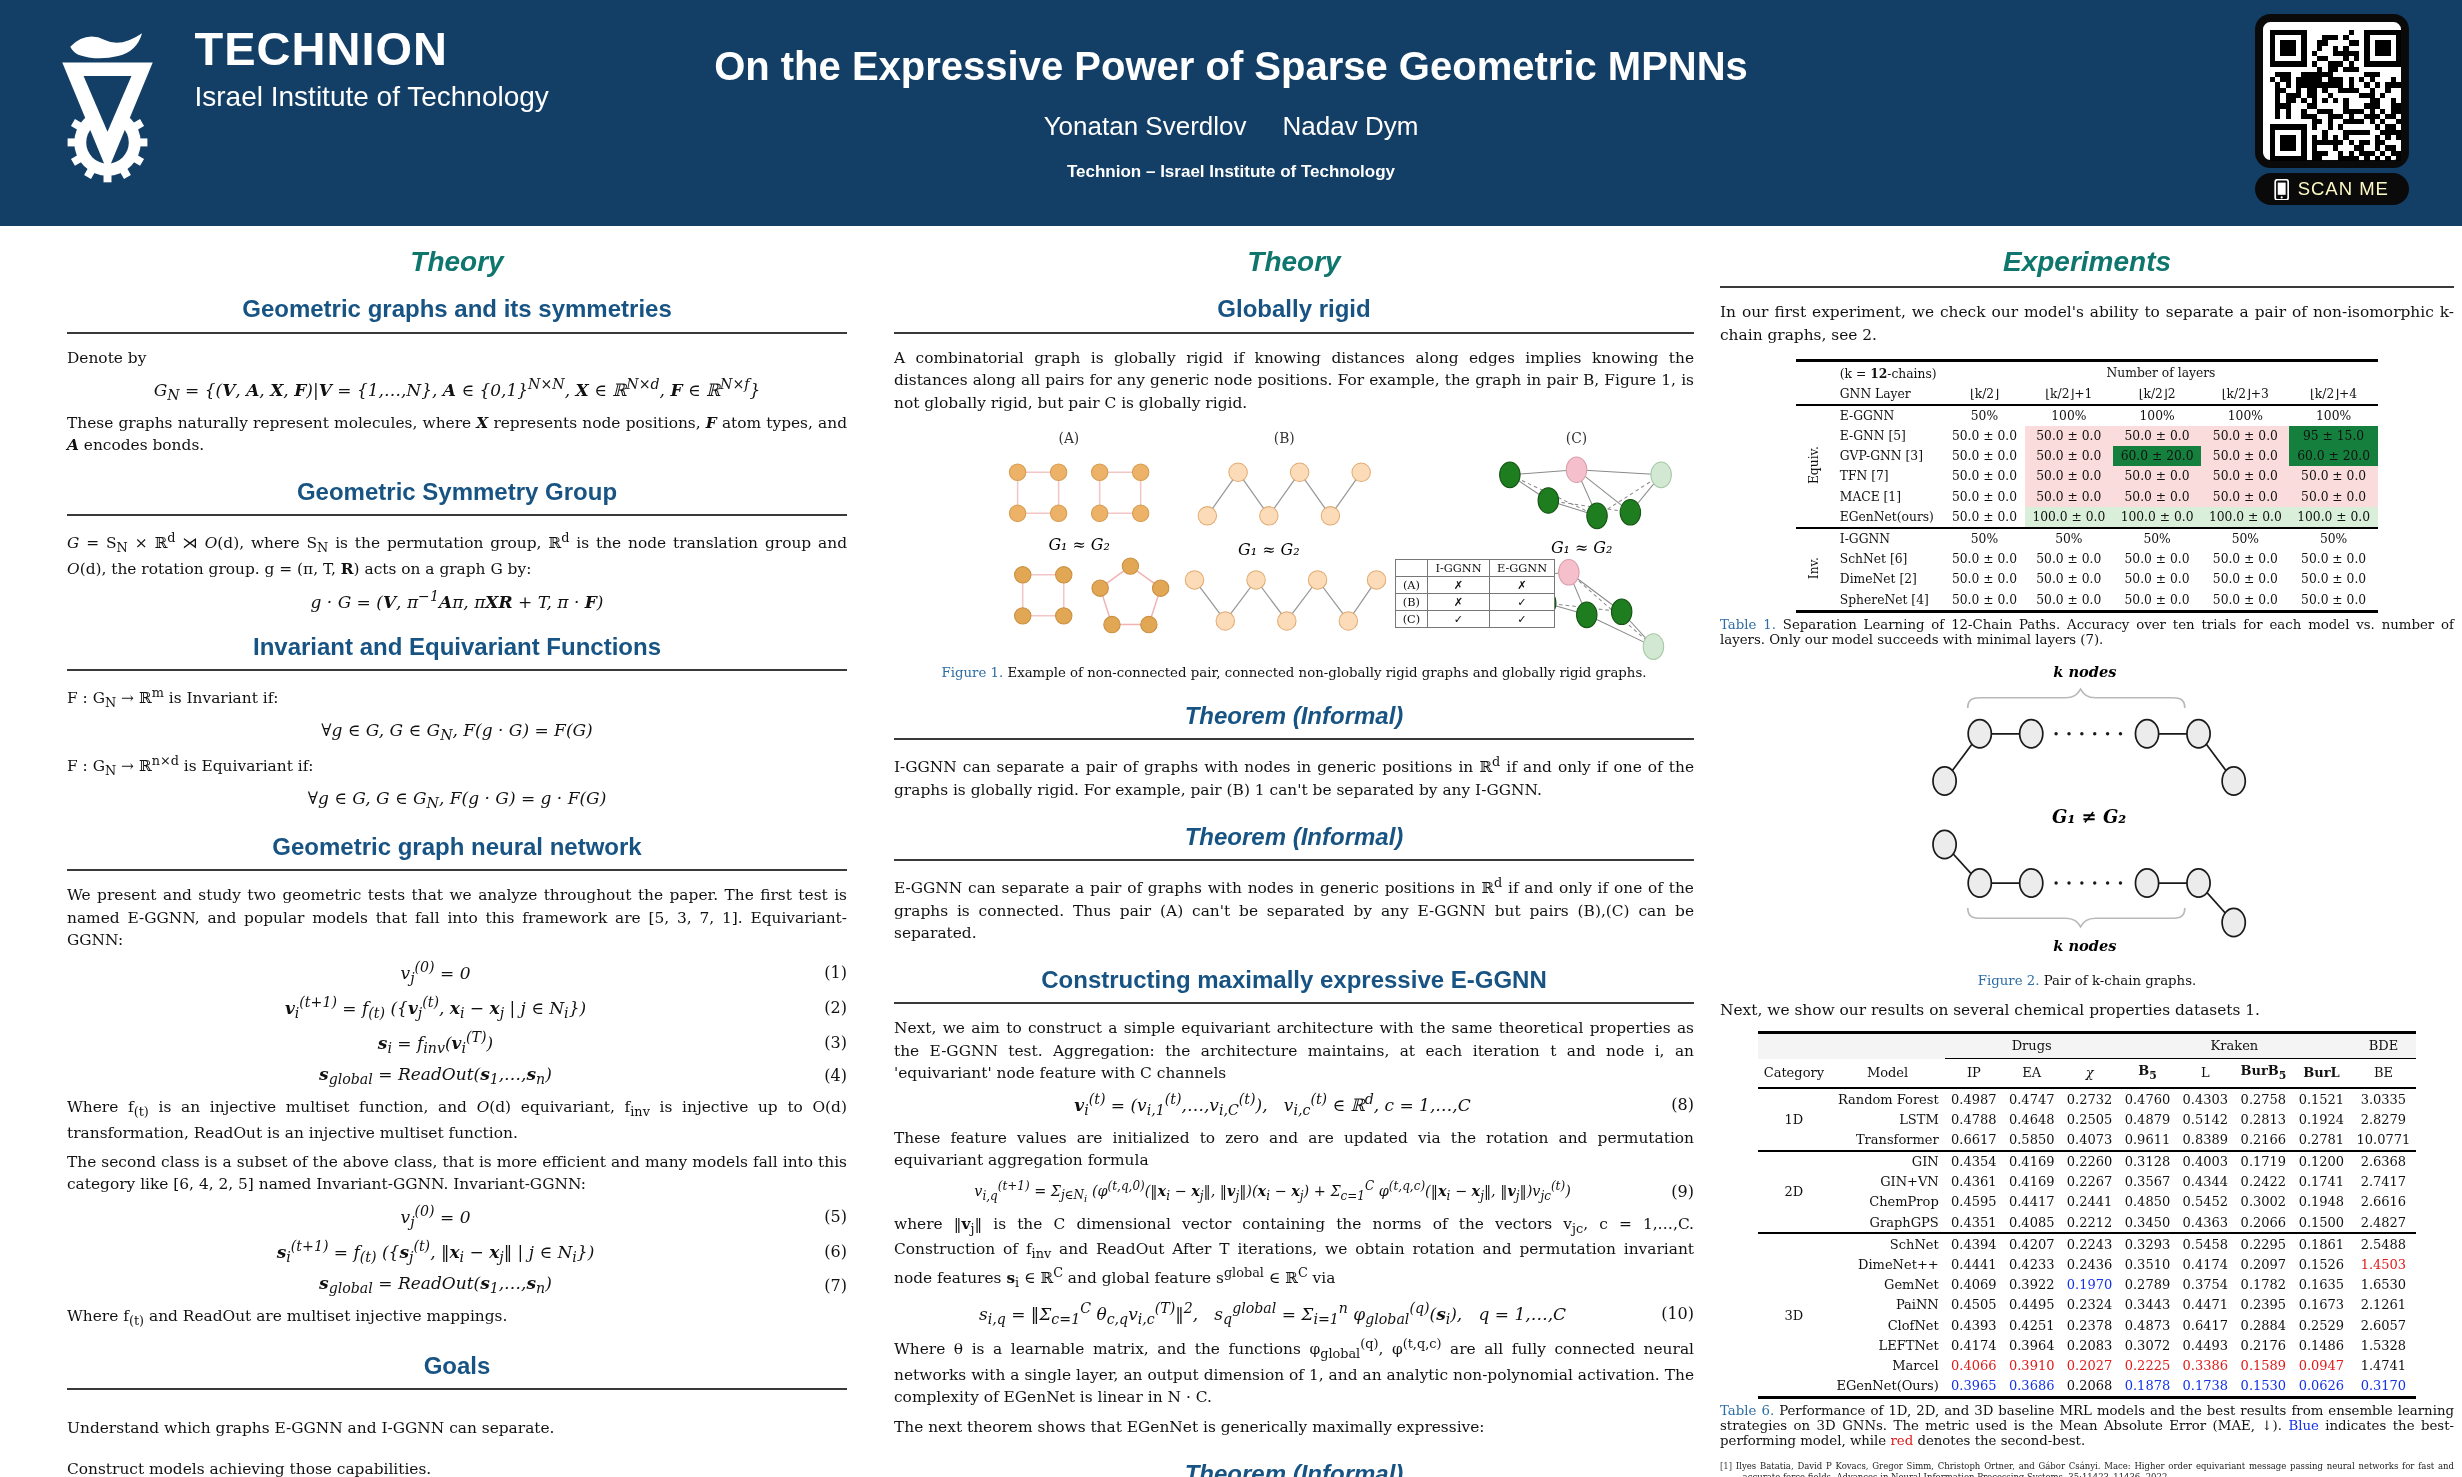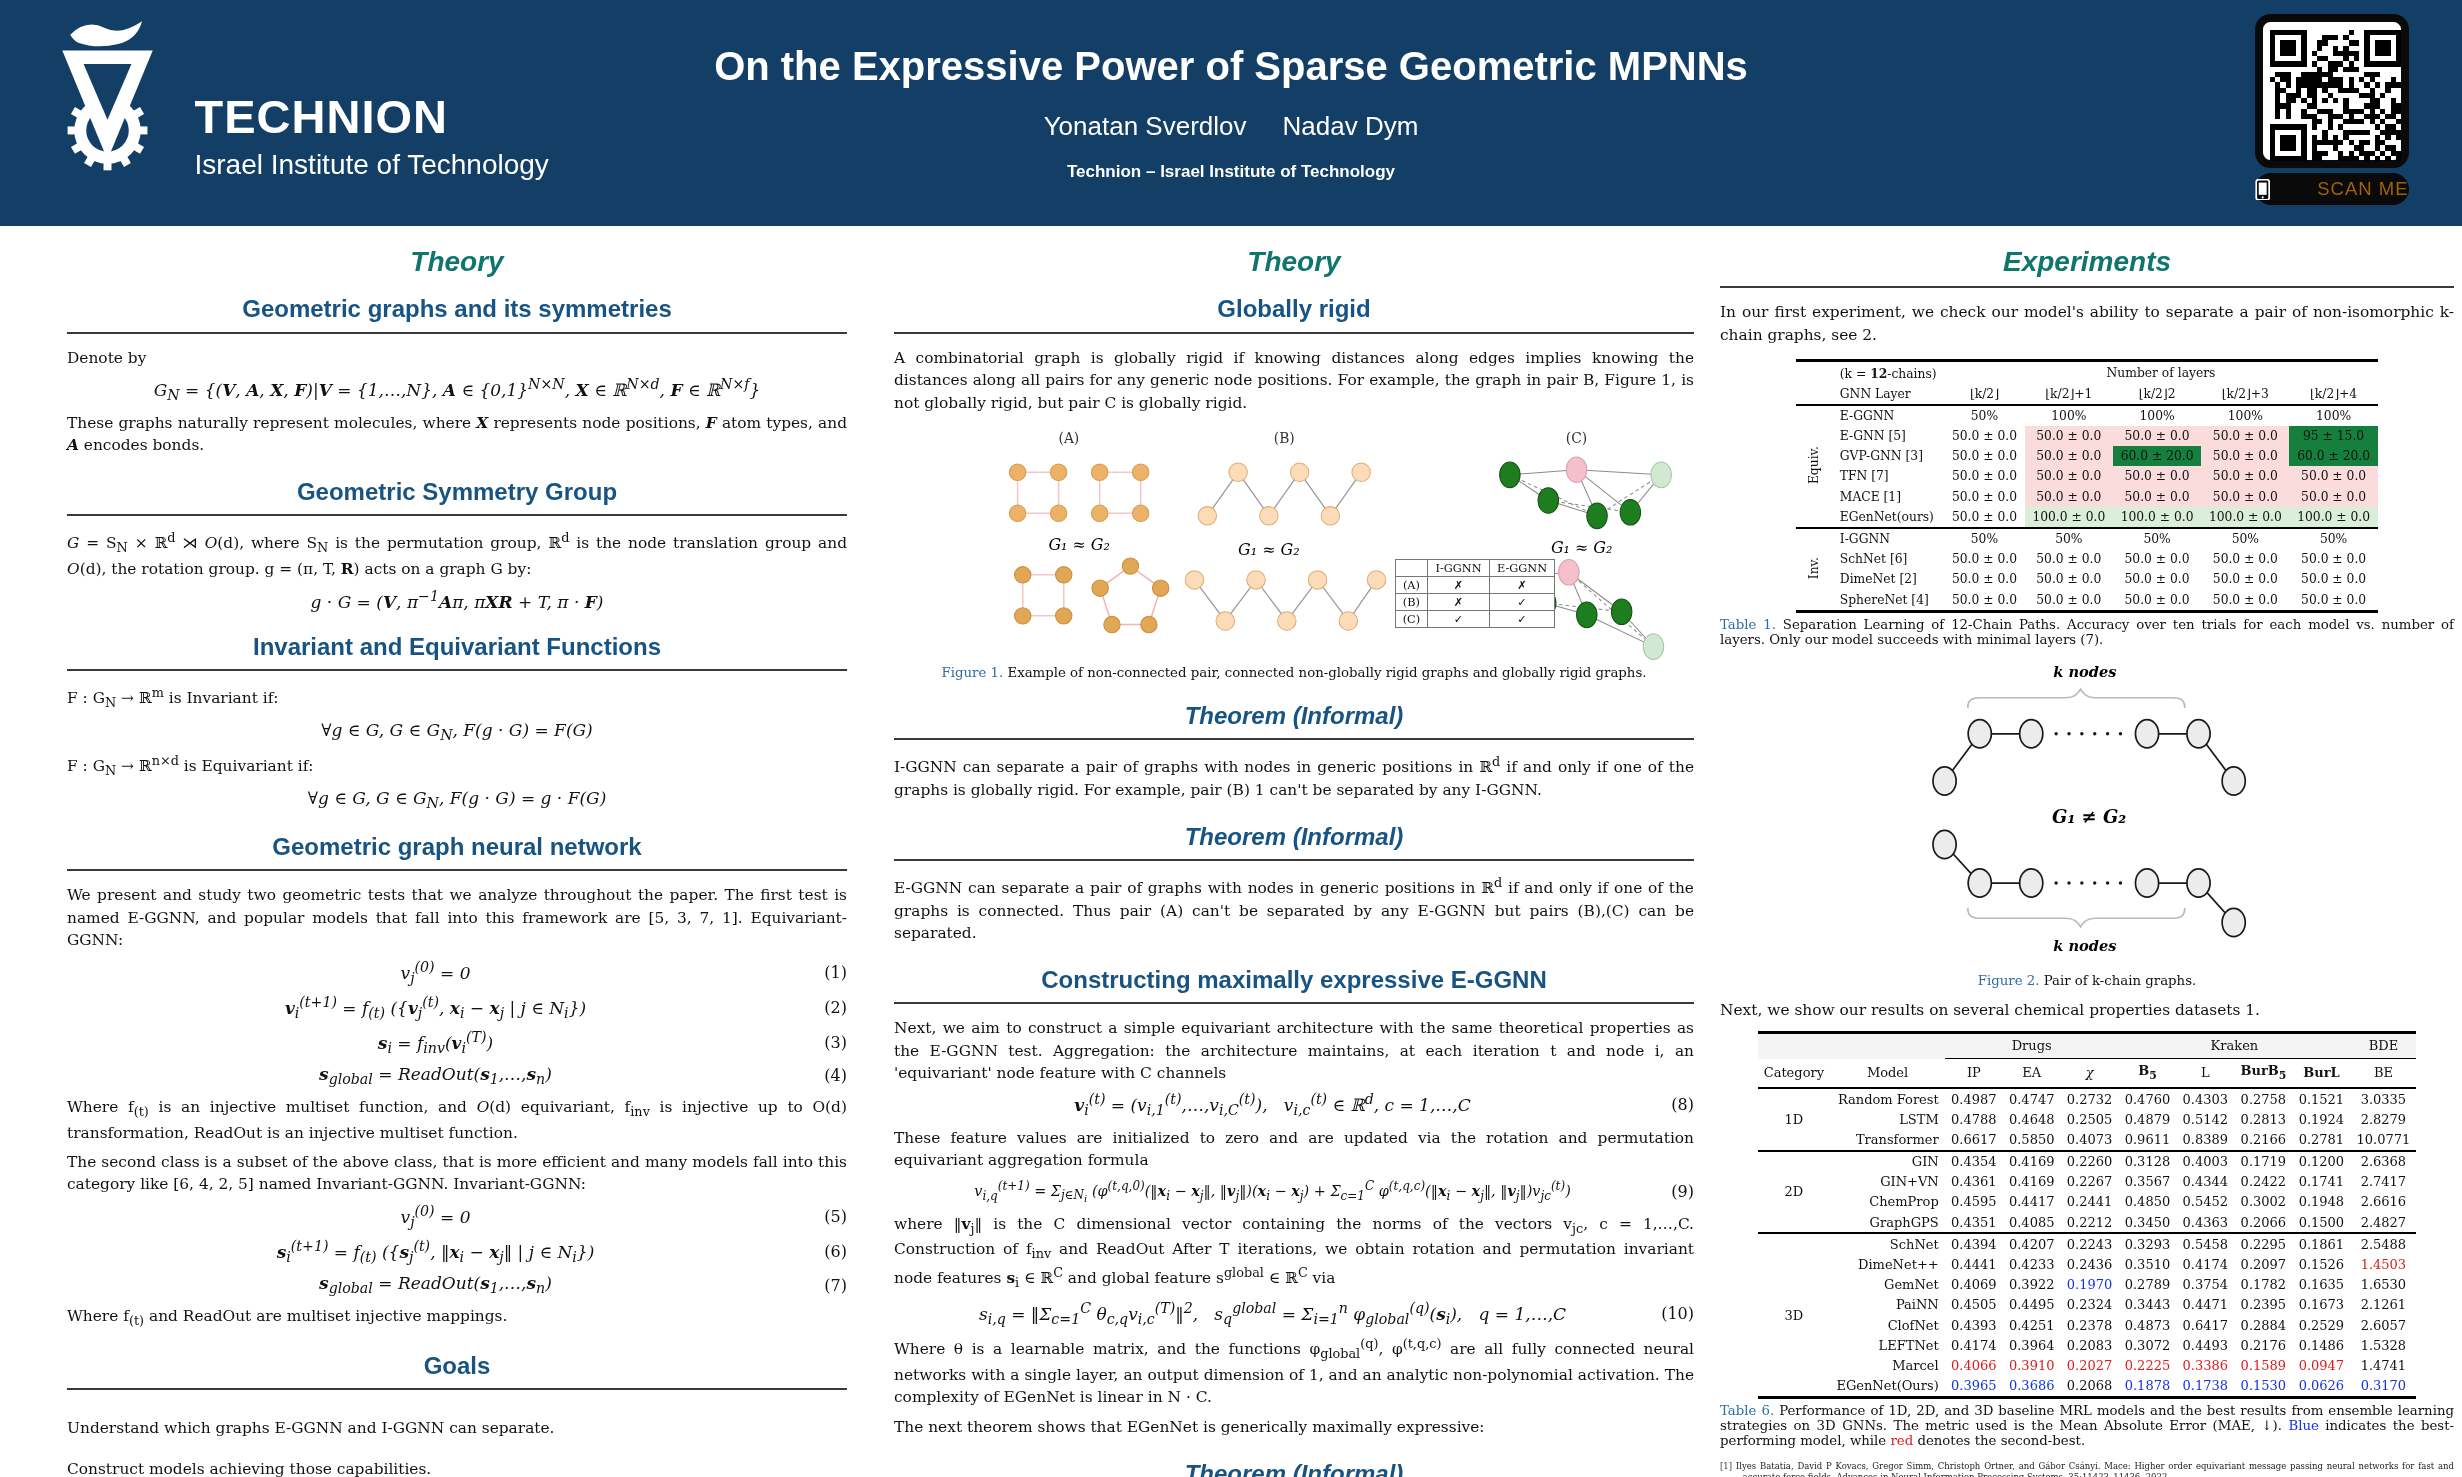--- a/index.html
+++ b/index.html
@@ -1,36 +1,36 @@
 <!DOCTYPE html>
 <html style="font-size:8.2px"><head>
 <meta charset="utf-8">
 <title>Poster</title>
 <style>
   html,body{margin:0;padding:0;background:#fff;}
   body{width:2462px;height:1478px;position:relative;overflow:hidden;
        font-family:"DejaVu Serif","Liberation Serif",serif;color:#111;}
   
   .header{position:absolute;left:0;top:0;width:2462px;height:226px;background:#133f67;color:#fff;}
-  .logo-block{position:absolute;left:41px;top:12px;display:flex;align-items:flex-end;gap:20.5px;}
+  .logo-block{position:absolute;left:41px;top:24px;display:flex;align-items:flex-start;gap:20.5px;}
   .logo-icon{width:133px;height:169px;}
   .logo-text .logo-name{font-family:"Liberation Sans","DejaVu Sans",sans-serif;font-weight:bold;
       font-size:47px;letter-spacing:1px;line-height:1.05;}
   .logo-text .logo-sub{font-family:"Liberation Sans","DejaVu Sans",sans-serif;font-weight:300;
       font-size:28px;margin-top:7.2px;}
   .title-block{position:absolute;left:50%;top:44px;transform:translateX(-50%);text-align:center;width:1334px;}
   .poster-title{font-family:"Liberation Sans","DejaVu Sans",sans-serif;font-weight:bold;font-size:40px;margin:0;}
   .poster-authors{font-family:"Liberation Sans","DejaVu Sans",sans-serif;font-weight:400;font-size:26px;margin-top:21.6px;}
   .poster-authors span{margin:0 14.4px;}
   .poster-affil{font-family:"Liberation Sans","DejaVu Sans",sans-serif;font-weight:700;font-size:17px;margin-top:20.5px;}
   .qr-block{position:absolute;right:46px;top:14.4px;width:169px;text-align:center;}
   .qr-card{width:154px;height:154px;background:#fff;border:8.2px solid #0a0a0a;border-radius:15.4px;
       box-sizing:border-box;padding:7.2px;margin:0 auto;}
-  .scanme{margin:5.1px auto 0;background:#0a0a0a;color:#a16207;border-radius:20.5px;width:154px;height:32px;
-      display:flex;align-items:center;justify-content:space-between;gap:8.2px;
+  .scanme{margin:5.1px auto 0;background:#0a0a0a;color:#fef9c3;border-radius:20.5px;width:154px;height:32px;
+      display:flex;align-items:center;justify-content:center;gap:8.2px;
       font-family:"Liberation Sans","DejaVu Sans",sans-serif;font-size:18.5px;letter-spacing:1px;}
   
   .col{position:absolute;top:246px;}
   #col1{left:67px;width:780px;}
   #col2{left:894px;width:800px;}
   #col3{left:1720px;width:734px;}
   .col-title{font-family:"Liberation Sans","DejaVu Sans",sans-serif;color:#0f766e;font-weight:bold;
       font-size:28px;text-align:center;margin:0 0 17.4px 0;font-style:italic;}
   .sec-head{font-family:"Liberation Sans","DejaVu Sans",sans-serif;color:#175383;font-weight:bold;
       font-size:24px;text-align:center;margin:21.6px 0 0 0;}

